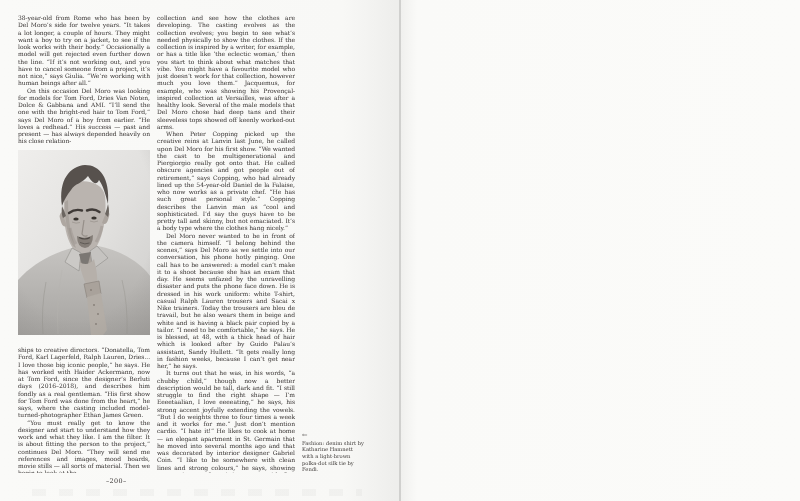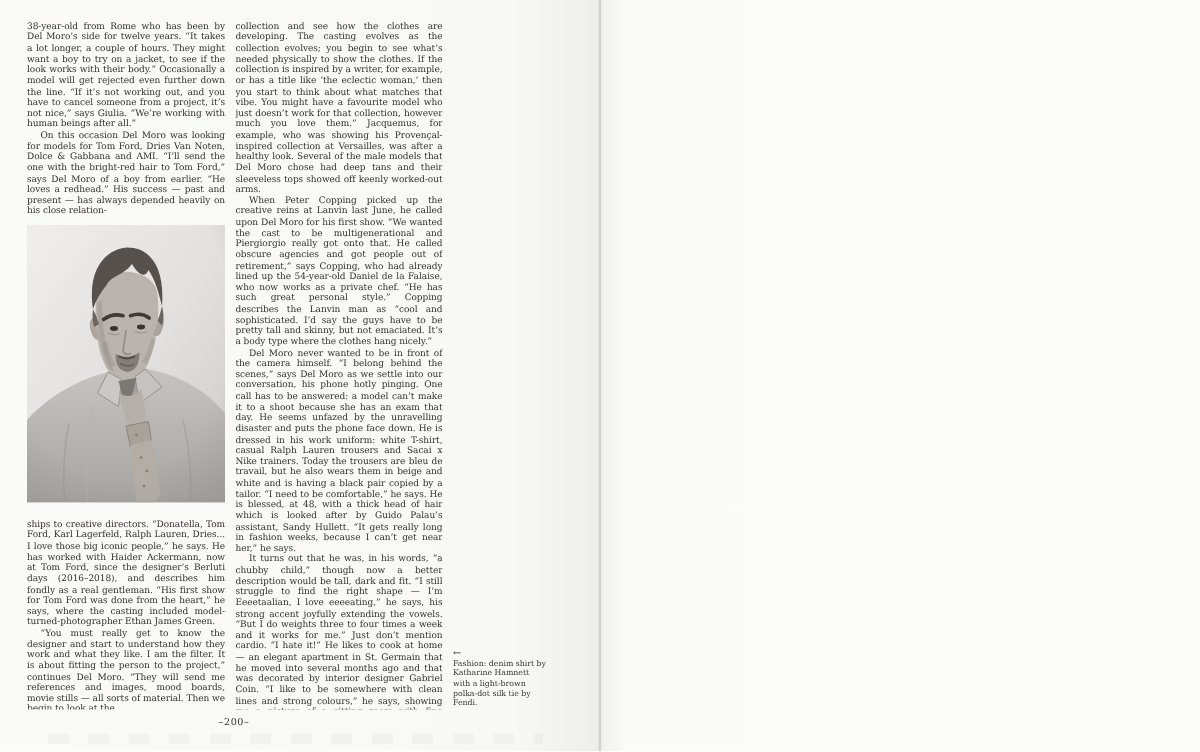--- a/index.html
+++ b/index.html
@@ -44,21 +44,21 @@
   #photo svg { display:block; width:132px; height:185px; }
 
   #caption-block {
     position:absolute; left:302px; top:432px; width:62px;
     color:#3a3634;
   }
   .caption-arrow { font-size:6.5px; line-height:6.5px; }
   .caption-text  { font-size:5.2px; line-height:6.7px; margin-top:1px; text-align:left; }
 
   .pagenum {
-    position:absolute; top:477px; width:100px; text-align:center;
+    position:absolute; top:477px; width:100px; text-align:left;
     font-size:6.4px; letter-spacing:0.4px; color:#353130;
   }
   #pagenum-left  { left:106px; }
 
   .ghost {
     position:absolute; top:489px; height:7px; opacity:0.45;
     background:repeating-linear-gradient(90deg,
       rgba(115,115,112,0.12) 0 14px, rgba(0,0,0,0) 14px 27px);
   }
   #ghost-left  { left:32px;  width:330px; }

